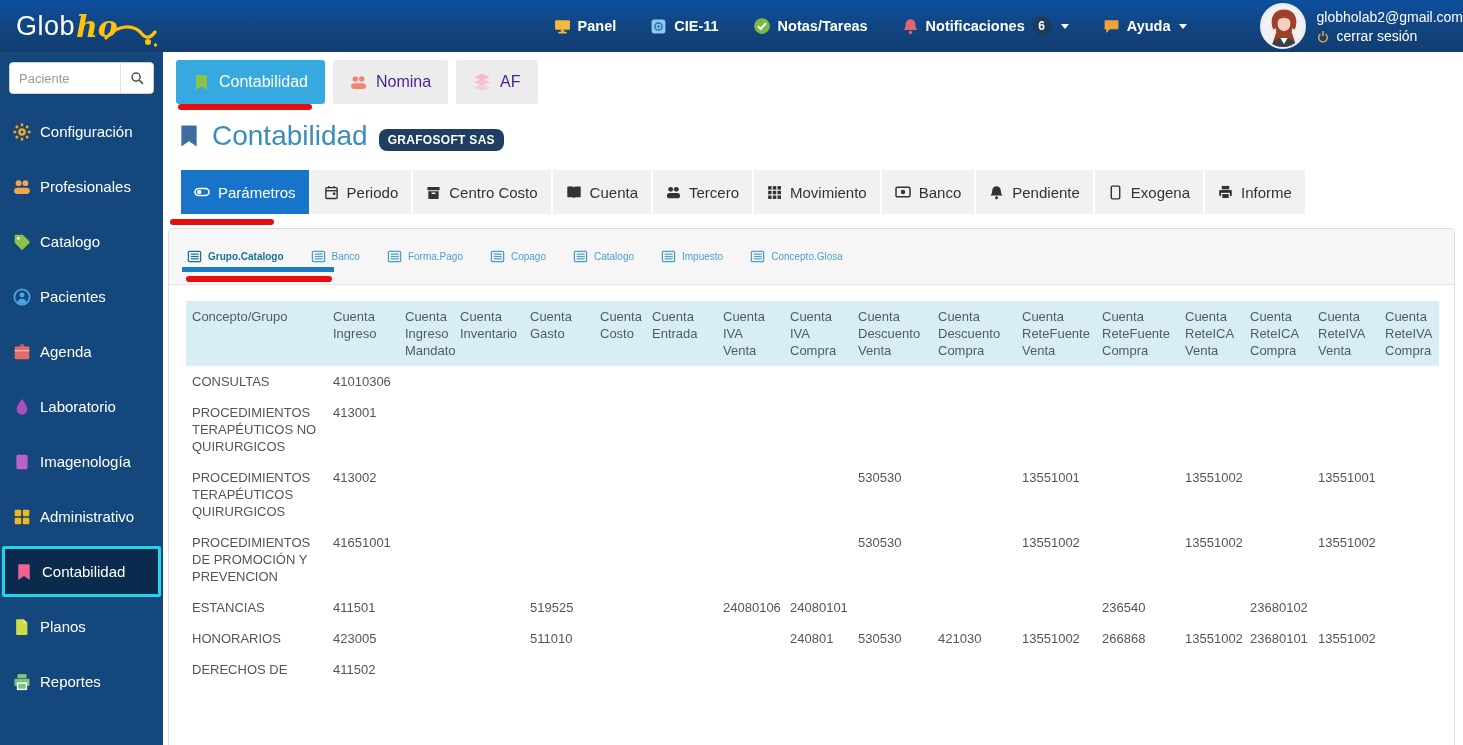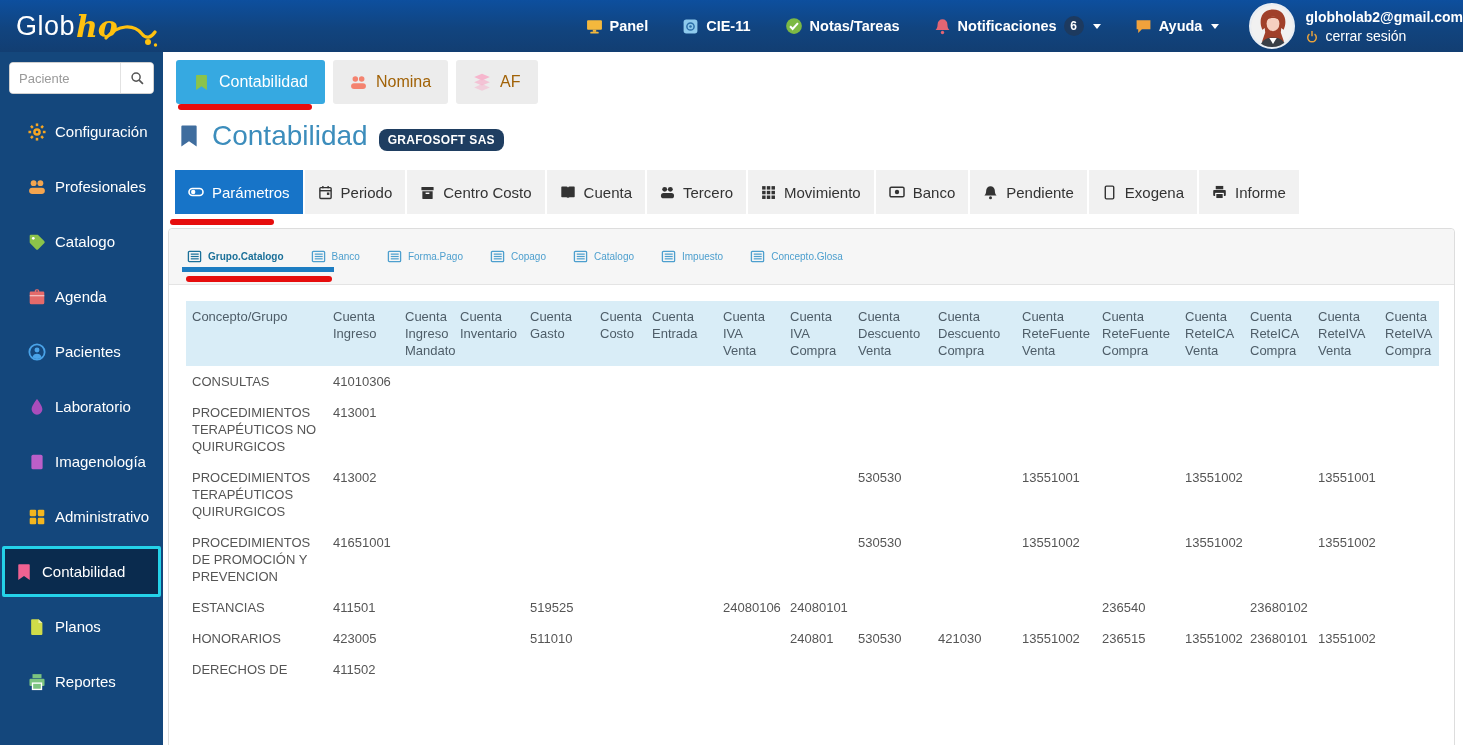--- a/index.html
+++ b/index.html
@@ -3,68 +3,68 @@
 <meta charset="utf-8">
 <style>
   * { margin:0; padding:0; box-sizing:border-box; }
   body { background:#fff; }
   .app { position:relative; width:1463px; height:745px; overflow:hidden; background:#fff;
          font-family:"Liberation Sans", sans-serif; }
 
   
   .navbar { position:absolute; left:0; top:0; width:1463px; height:52px;
             background:linear-gradient(180deg,#0d4f9e 0%,#11447f 55%,#123e72 100%);
-            display:flex; align-items:center; color:#fff; padding-left:16px; }
+            display:flex; align-items:center; color:#fff; padding-left:16px;gap:43px; }
   .logo { display:flex; align-items:center; width:225px; position:relative; height:52px; }
   .logo-1 { font-size:27px; font-weight:400; color:#fff; letter-spacing:.5px; }
   .logo-2 { font-size:30px; font-weight:700; font-style:italic; color:#ffc10e;
             font-family:"DejaVu Serif", serif; margin-left:1px; }
   .logo-swoosh { position:absolute; left:88px; top:22px; }
   .nav-menu { display:flex; align-items:center; gap:34px; margin-left:auto; font-size:14.5px; font-weight:700; }
   .nav-item { display:flex; align-items:center; gap:7px; cursor:pointer; white-space:nowrap; }
   .badge-count { background:#1d3a5f; color:#fff; min-width:20px; height:20px; border-radius:10px;
                  font-size:12px; display:inline-flex; align-items:center; justify-content:center; padding:0 6px; }
   .caret { width:0; height:0; border-left:4.5px solid transparent; border-right:4.5px solid transparent;
            border-top:5px solid #fff; display:inline-block; margin-left:2px; }
   .nav-user { display:flex; align-items:center; gap:10px; margin-left:30px; }
   .avatar { width:46px; height:46px; border-radius:50%; border:2px solid #e9eef4; overflow:hidden;
             background:#e8e8e8; flex:0 0 auto; cursor:pointer; }
   .user-txt { display:flex; flex-direction:column; gap:3px; }
-  .user-email { font-size:14px; font-weight:700; white-space:nowrap; }
+  .user-email { font-size:14px; font-weight:400; white-space:nowrap; }
   .logout { display:flex; align-items:flex-end; gap:6px; font-size:14px; font-weight:400; cursor:pointer; white-space:nowrap; }
 
   
   .sidebar { position:absolute; left:0; top:52px; width:163px; height:693px; background:#14477c; }
   .search-row { margin:10px 9px; height:32px; display:flex; background:#fff; border:1px solid #cfcfcf;
                 border-radius:4px; overflow:hidden; }
   .search-row input { flex:1; min-width:0; border:0; outline:none; padding:0 9px; font-size:13px;
                       color:#444; font-family:inherit; }
   .search-row input::placeholder { color:#9a9a9a; }
   .search-btn { width:33px; border:0; border-left:1px solid #e2e2e2; background:#fff; color:#555;
                 display:flex; align-items:center; justify-content:center; cursor:pointer; }
   .menu-item { height:55px; display:flex; align-items:center; gap:9px; padding-left:13px;
-               color:#fff; font-size:15px; cursor:pointer;margin-left:15px; }
+               color:#fff; font-size:15px; cursor:pointer; }
   .menu-item.selected { background:#0a2b4e; border:3px solid #24d2e9; border-radius:2px;
                         margin:2px 2px; height:51px; padding-left:10px; }
   .mi-ic { width:18px; height:18px; flex:0 0 auto; }
 
   
   .main { position:absolute; left:163px; top:52px; width:1300px; height:693px; background:#fff; }
 
   .module-tabs { position:absolute; left:13px; top:8px; display:flex; gap:8px; }
   .module-tab { height:44px; display:flex; align-items:center; gap:9px; padding:0 17px;
-                background:#ececec; color:#a16207; font-size:16px; border-radius:3px; cursor:pointer; }
+                background:#ececec; color:#4c1d95; font-size:16px; border-radius:3px; cursor:pointer; }
   .module-tab.active { background:#36a9e1; color:#fff; }
 
   .title-row { position:absolute; left:14px; top:68px; display:flex; align-items:center; gap:11px; }
   .page-title { font-size:28px; color:#3c8dbc; font-weight:400; }
   .company-badge { background:#1f3e61; color:#fff; font-size:12px; font-weight:700;
                    padding:4px 9px; border-radius:8px; margin-top:8px; letter-spacing:.3px; }
 
-  .section-tabs { position:absolute; left:12px; top:118px; display:flex; gap:2px; }
+  .section-tabs { position:absolute; left:18px; top:118px; display:flex; gap:2px; }
   .section-tab { background:#f1f1f1; color:#333; font-size:15px; height:44px; display:flex;
                  align-items:center; gap:8px; padding:0 13px; cursor:pointer; white-space:nowrap; }
   .section-tab.active { background:#1774c8; color:#fff; }
 
   .red-mark { position:absolute; height:6px; background:#e60d0d; border-radius:3px; z-index:5; }
   .red-1 { left:15px; top:52px; width:134px; }
   .red-2 { left:7px;  top:167px; width:104px; }
 
   .panel { position:absolute; left:5px; top:176px; width:1287px; height:530px; background:#fff;
            border:1px solid #ddd; border-radius:4px; overflow:hidden; }
@@ -326,30 +326,30 @@
           </svg>
         <span>Profesionales</span>
       </div>
       <div class="menu-item">
         <svg class="mi-ic" style="color:#8bc34a">
             <use href="#i-tag"></use>
           </svg>
         <span>Catalogo</span>
       </div>
       <div class="menu-item">
+        <svg class="mi-ic" style="color:#4aa3e8">
+            <use href="#i-user-circle"></use>
+          </svg>
+        <span>Pacientes</span>
+      </div>
+      <div class="menu-item">
         <svg class="mi-ic" style="color:#e46a6a">
             <use href="#i-briefcase"></use>
           </svg>
         <span>Agenda</span>
-      </div>
-      <div class="menu-item">
-        <svg class="mi-ic" style="color:#4aa3e8">
-            <use href="#i-user-circle"></use>
-          </svg>
-        <span>Pacientes</span>
       </div>
       <div class="menu-item">
         <svg class="mi-ic" style="color:#a94dbb">
             <use href="#i-droplet"></use>
           </svg>
         <span>Laboratorio</span>
       </div>
       <div class="menu-item">
         <svg class="mi-ic" style="color:#bb5fc9">
             <use href="#i-film-square"></use>
@@ -671,21 +671,21 @@
                 <td></td>
                 <td></td>
                 <td>511010</td>
                 <td></td>
                 <td></td>
                 <td></td>
                 <td>240801</td>
                 <td>530530</td>
                 <td>421030</td>
                 <td>13551002</td>
-                <td>236515</td>
+                <td>266868</td>
                 <td>13551002</td>
                 <td>23680101</td>
                 <td>13551002</td>
                 <td></td>
               </tr>
               <tr>
                 <td>DERECHOS DE</td>
                 <td>411502</td>
                 <td></td>
                 <td></td>

